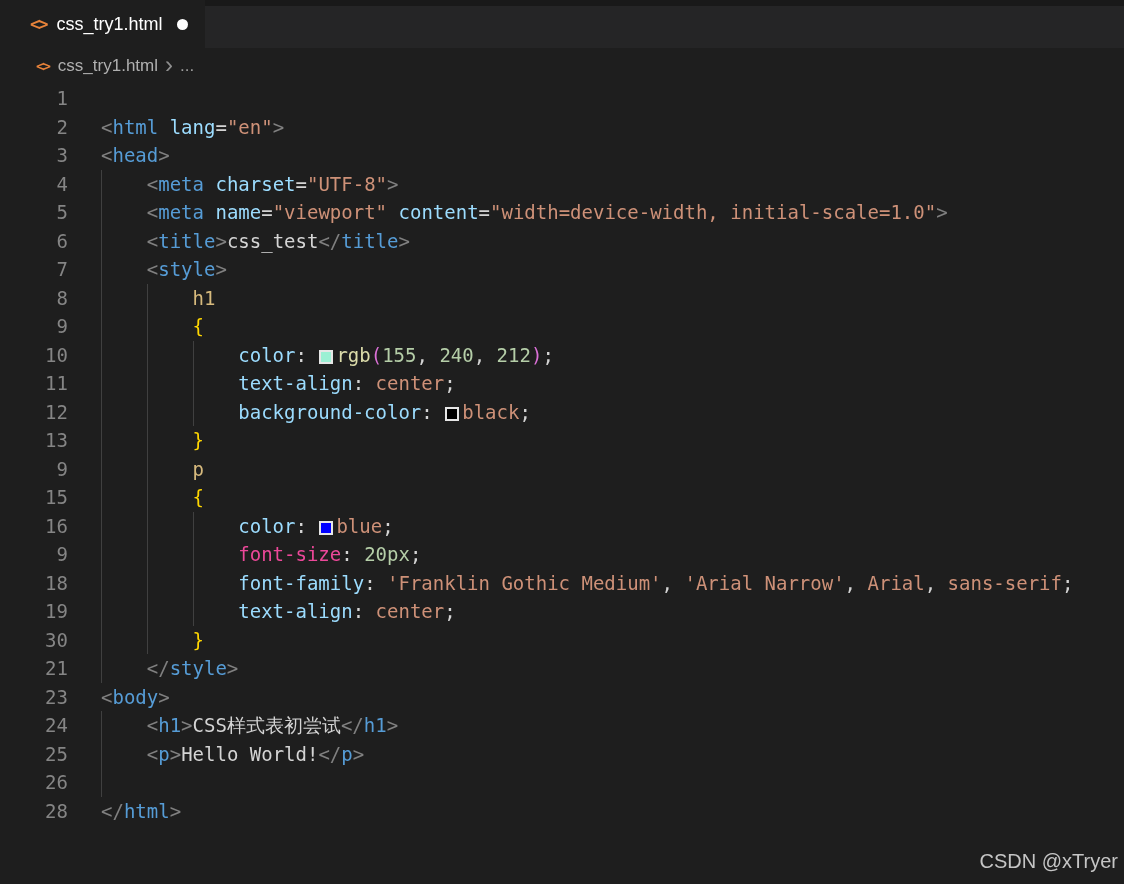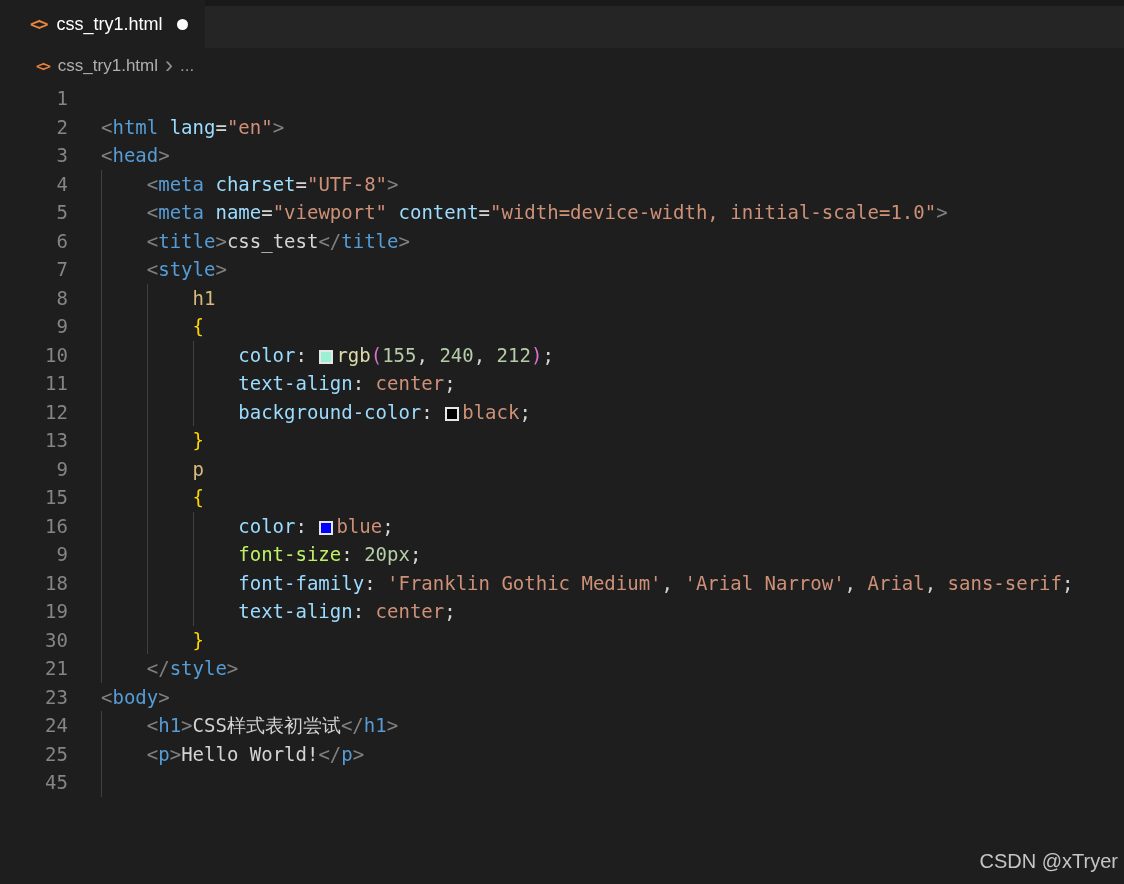--- a/index.html
+++ b/index.html
@@ -173,21 +173,21 @@
     <div class="line">
       <span class="ln">15</span>
       <span class="codeline"><i class="guide" style="left: 0ch;"></i><i class="guide" style="left: 4ch;"></i>        <span style="color: rgb(255, 215, 0);">{</span></span>
     </div>
     <div class="line">
       <span class="ln">16</span>
       <span class="codeline"><i class="guide" style="left: 0ch;"></i><i class="guide" style="left: 4ch;"></i><i class="guide" style="left: 8ch;"></i>            <span style="color: rgb(156, 220, 254);">color</span><span style="color: rgb(212, 212, 212);">: </span><span class="swatch" style="background: rgb(0, 0, 255);"></span><span style="color: rgb(206, 145, 120);">blue</span><span style="color: rgb(212, 212, 212);">;</span></span>
     </div>
     <div class="line">
       <span class="ln">9</span>
-      <span class="codeline"><i class="guide" style="left: 0ch;"></i><i class="guide" style="left: 4ch;"></i><i class="guide" style="left: 8ch;"></i>            <span style="color: #bef264;">font-size</span><span style="color: rgb(212, 212, 212);">: </span><span style="color: rgb(181, 206, 168);">20px</span><span style="color: rgb(212, 212, 212);">;</span></span>
+      <span class="codeline"><i class="guide" style="left: 0ch;"></i><i class="guide" style="left: 4ch;"></i><i class="guide" style="left: 8ch;"></i>            <span style="color: #ec4899;">font-size</span><span style="color: rgb(212, 212, 212);">: </span><span style="color: rgb(181, 206, 168);">20px</span><span style="color: rgb(212, 212, 212);">;</span></span>
     </div>
     <div class="line">
       <span class="ln">18</span>
       <span class="codeline"><i class="guide" style="left: 0ch;"></i><i class="guide" style="left: 4ch;"></i><i class="guide" style="left: 8ch;"></i>            <span style="color: rgb(156, 220, 254);">font-family</span><span style="color: rgb(212, 212, 212);">: </span><span style="color: rgb(206, 145, 120);">'Franklin Gothic Medium'</span><span style="color: rgb(212, 212, 212);">, </span><span style="color: rgb(206, 145, 120);">'Arial Narrow'</span><span style="color: rgb(212, 212, 212);">, </span><span style="color: rgb(206, 145, 120);">Arial</span><span style="color: rgb(212, 212, 212);">, </span><span style="color: rgb(206, 145, 120);">sans-serif</span><span style="color: rgb(212, 212, 212);">;</span></span>
     </div>
     <div class="line">
       <span class="ln">19</span>
       <span class="codeline"><i class="guide" style="left: 0ch;"></i><i class="guide" style="left: 4ch;"></i><i class="guide" style="left: 8ch;"></i>            <span style="color: rgb(156, 220, 254);">text-align</span><span style="color: rgb(212, 212, 212);">: </span><span style="color: rgb(206, 145, 120);">center</span><span style="color: rgb(212, 212, 212);">;</span></span>
     </div>
     <div class="line">
@@ -204,18 +204,22 @@
     </div>
     <div class="line">
       <span class="ln">24</span>
       <span class="codeline"><i class="guide" style="left: 0ch;"></i>    <span style="color: rgb(128, 128, 128);">&lt;</span><span style="color: rgb(86, 156, 214);">h1</span><span style="color: rgb(128, 128, 128);">&gt;</span><span style="color: rgb(212, 212, 212);">CSS样式表初尝试</span><span style="color: rgb(128, 128, 128);">&lt;/</span><span style="color: rgb(86, 156, 214);">h1</span><span style="color: rgb(128, 128, 128);">&gt;</span></span>
     </div>
     <div class="line">
       <span class="ln">25</span>
       <span class="codeline"><i class="guide" style="left: 0ch;"></i>    <span style="color: rgb(128, 128, 128);">&lt;</span><span style="color: rgb(86, 156, 214);">p</span><span style="color: rgb(128, 128, 128);">&gt;</span><span style="color: rgb(212, 212, 212);">Hello World!</span><span style="color: rgb(128, 128, 128);">&lt;/</span><span style="color: rgb(86, 156, 214);">p</span><span style="color: rgb(128, 128, 128);">&gt;</span></span>
     </div>
     <div class="line">
-      <span class="ln">45</span>
+      <span class="ln">26</span>
       <span class="codeline"><i class="guide" style="left: 0ch;"></i></span>
     </div>
+    <div class="line">
+      <span class="ln">28</span>
+      <span class="codeline"><span style="color: rgb(128, 128, 128);">&lt;/</span><span style="color: rgb(86, 156, 214);">html</span><span style="color: rgb(128, 128, 128);">&gt;</span></span>
+    </div>
   </div>
 
 <div class="watermark">CSDN @xTryer</div>
 
 </body></html>

